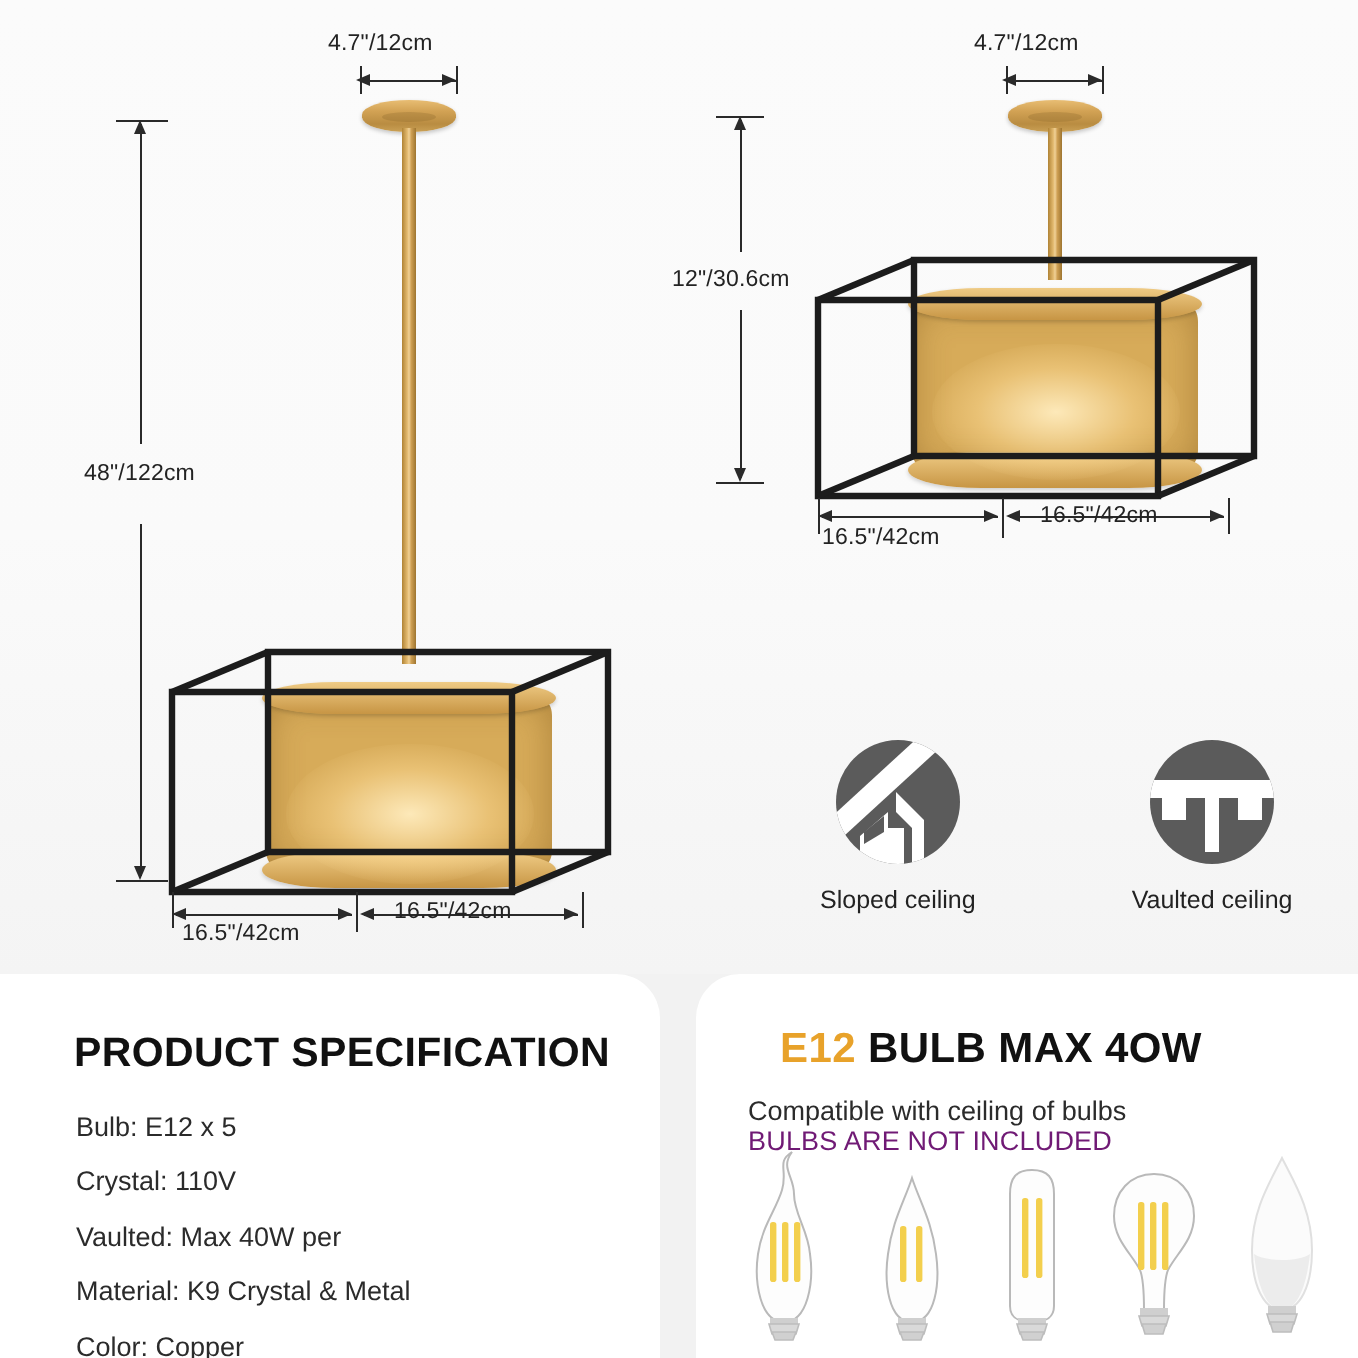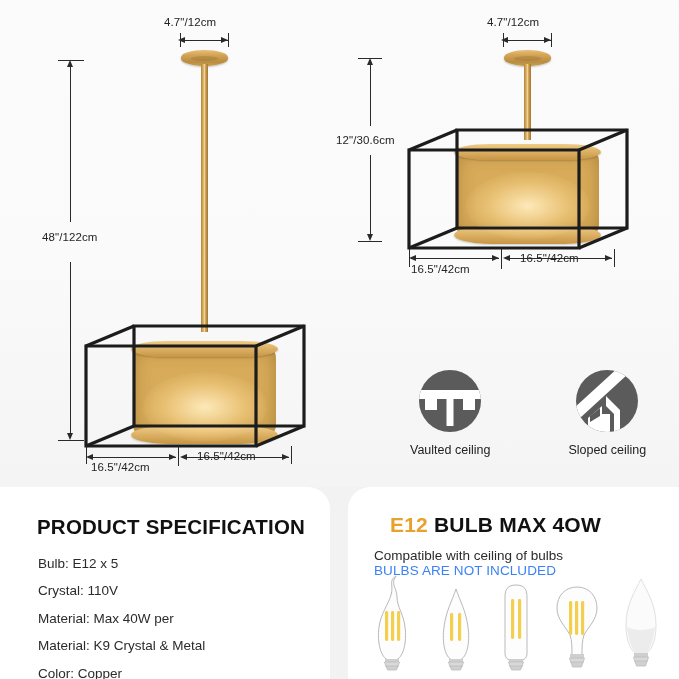--- a/index.html
+++ b/index.html
@@ -84,21 +84,21 @@
   }
   .card-left{left:0;width:330px;border-top-right-radius:22px;}
   .card-right{left:348px;width:331px;border-top-left-radius:22px;}
   .card-title{
     font-size:20.5px;font-weight:700;letter-spacing:.2px;color:#111;
   }
   .spec-line{font-size:13.5px;color:#2b2b2b;margin-top:12.5px;}
   .bulb-title{font-size:21px;font-weight:700;color:#111;letter-spacing:.2px;}
   .bulb-title .e12{color:#e8a22a;}
   .bulb-sub{font-size:13.5px;color:#2b2b2b;margin-top:7px;}
-  .bulb-sub2{font-size:13.5px;color:#3b82f6;margin-top:3px;letter-spacing:.1px;text-align:center;}
+  .bulb-sub2{font-size:13.5px;color:#701a75;margin-top:3px;letter-spacing:.1px;text-align:center;}
   .bulbrow{
     position:absolute;left:18px;top:88px;width:300px;height:96px;
     display:flex;align-items:flex-end;justify-content:space-between;
   }
   .bulbrow svg{display:block;}
 </style>
 </head>
 <body>
 
 <div id="stage">
@@ -201,69 +201,69 @@
       <div class="arrow arr-left" style="left:409px;top:255px;"></div>
       <div class="arrow arr-right" style="left:492px;top:255px;"></div>
       <div class="dimline hline" style="left:505px;top:258px;width:107px;"></div>
       <div class="arrow arr-left" style="left:503px;top:255px;"></div>
       <div class="arrow arr-right" style="left:605px;top:255px;"></div>
       <div class="dimlabel" style="left:411px;top:263px;">16.5"/42cm</div>
       <div class="dimlabel" style="left:520px;top:252px;">16.5"/42cm</div>
     </div>
 
     <div class="ceilrow" style="left:410px;top:370px;">
+
+      <div class="ceilitem">
+        <div class="ceilcircle">
+          <svg width="62" height="62" viewBox="0 0 62 62">
+            <defs>
+                <clipPath id="clipSloped">
+                  <circle cx="31" cy="31" r="31"></circle>
+                </clipPath>
+              </defs>
+            <g clip-path="url(#clipSloped)">
+              <path d="M-4 40 L44 -4 L52 4 L4 48 Z" fill="#ffffff"></path>
+              <path d="M30 26 L44 40 L44 66 L38 66 L38 44 L30 36 Z" fill="#ffffff"></path>
+              <path d="M12 48 L26 36 L26 44 L34 44 L34 66 L12 66 Z" fill="#ffffff"></path>
+              <path d="M14 46 L24 38 L24 46 L14 52 Z" fill="#5b5b5b"></path>
+            </g>
+          </svg>
+        </div>
+        <div class="ceillabel">Sloped ceiling</div>
+      </div>
 
       <div class="ceilitem">
         <div class="ceilcircle">
           <svg width="62" height="62" viewBox="0 0 62 62">
             <defs>
                 <clipPath id="clipVault">
                   <circle cx="31" cy="31" r="31"></circle>
                 </clipPath>
               </defs>
             <g clip-path="url(#clipVault)">
               <rect x="-4" y="20" width="70" height="9" fill="#ffffff"></rect>
               <rect x="27.5" y="26" width="7" height="30" fill="#ffffff"></rect>
               <path d="M6 29 L18 29 L18 40 L6 40 Z" fill="#ffffff"></path>
               <path d="M44 29 L56 29 L56 40 L44 40 Z" fill="#ffffff"></path>
             </g>
           </svg>
         </div>
         <div class="ceillabel">Vaulted ceiling</div>
       </div>
-
-      <div class="ceilitem">
-        <div class="ceilcircle">
-          <svg width="62" height="62" viewBox="0 0 62 62">
-            <defs>
-                <clipPath id="clipSloped">
-                  <circle cx="31" cy="31" r="31"></circle>
-                </clipPath>
-              </defs>
-            <g clip-path="url(#clipSloped)">
-              <path d="M-4 40 L44 -4 L52 4 L4 48 Z" fill="#ffffff"></path>
-              <path d="M30 26 L44 40 L44 66 L38 66 L38 44 L30 36 Z" fill="#ffffff"></path>
-              <path d="M12 48 L26 36 L26 44 L34 44 L34 66 L12 66 Z" fill="#ffffff"></path>
-              <path d="M14 46 L24 38 L24 46 L14 52 Z" fill="#5b5b5b"></path>
-            </g>
-          </svg>
-        </div>
-        <div class="ceillabel">Sloped ceiling</div>
-      </div>
     </div>
   </div>
 
   <div class="cards">
 
     <div class="card card-left">
       <div class="card-title" style="position:absolute;left:37px;top:28px;">PRODUCT SPECIFICATION</div>
       <div style="position:absolute;left:38px;top:56px;">
         <div class="spec-line">Bulb: E12 x 5</div>
         <div class="spec-line">Crystal: 110V</div>
-        <div class="spec-line">Material: Max 40W per</div>
+        <div class="spec-line">Vaulted: Max 40W per</div>
         <div class="spec-line">Material: K9 Crystal  &amp; Metal</div>
         <div class="spec-line">Color: Copper</div>
       </div>
     </div>
 
     <div class="card card-right">
       <div class="bulb-title" style="position:absolute;left:42px;top:26px;">
         <span class="e12">E12</span><span> BULB MAX 4OW</span>
       </div>
       <div class="bulb-sub" style="position:absolute;left:26px;top:54px;">Compatible with ceiling of bulbs</div>

